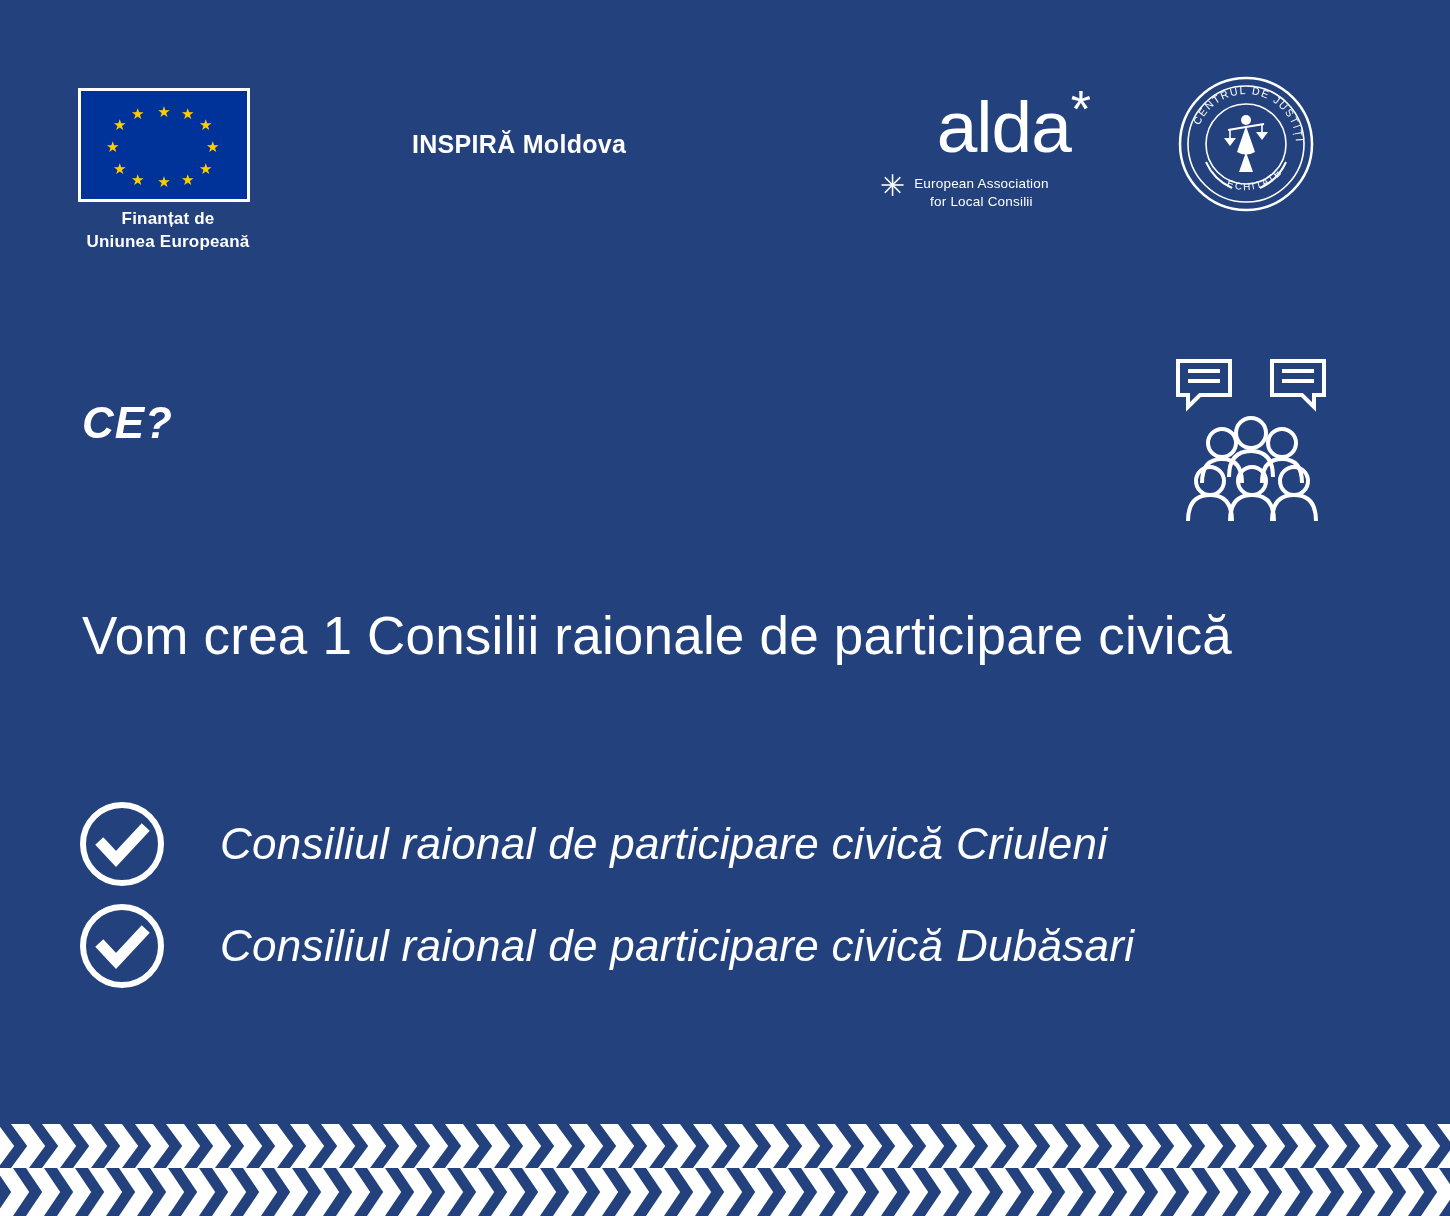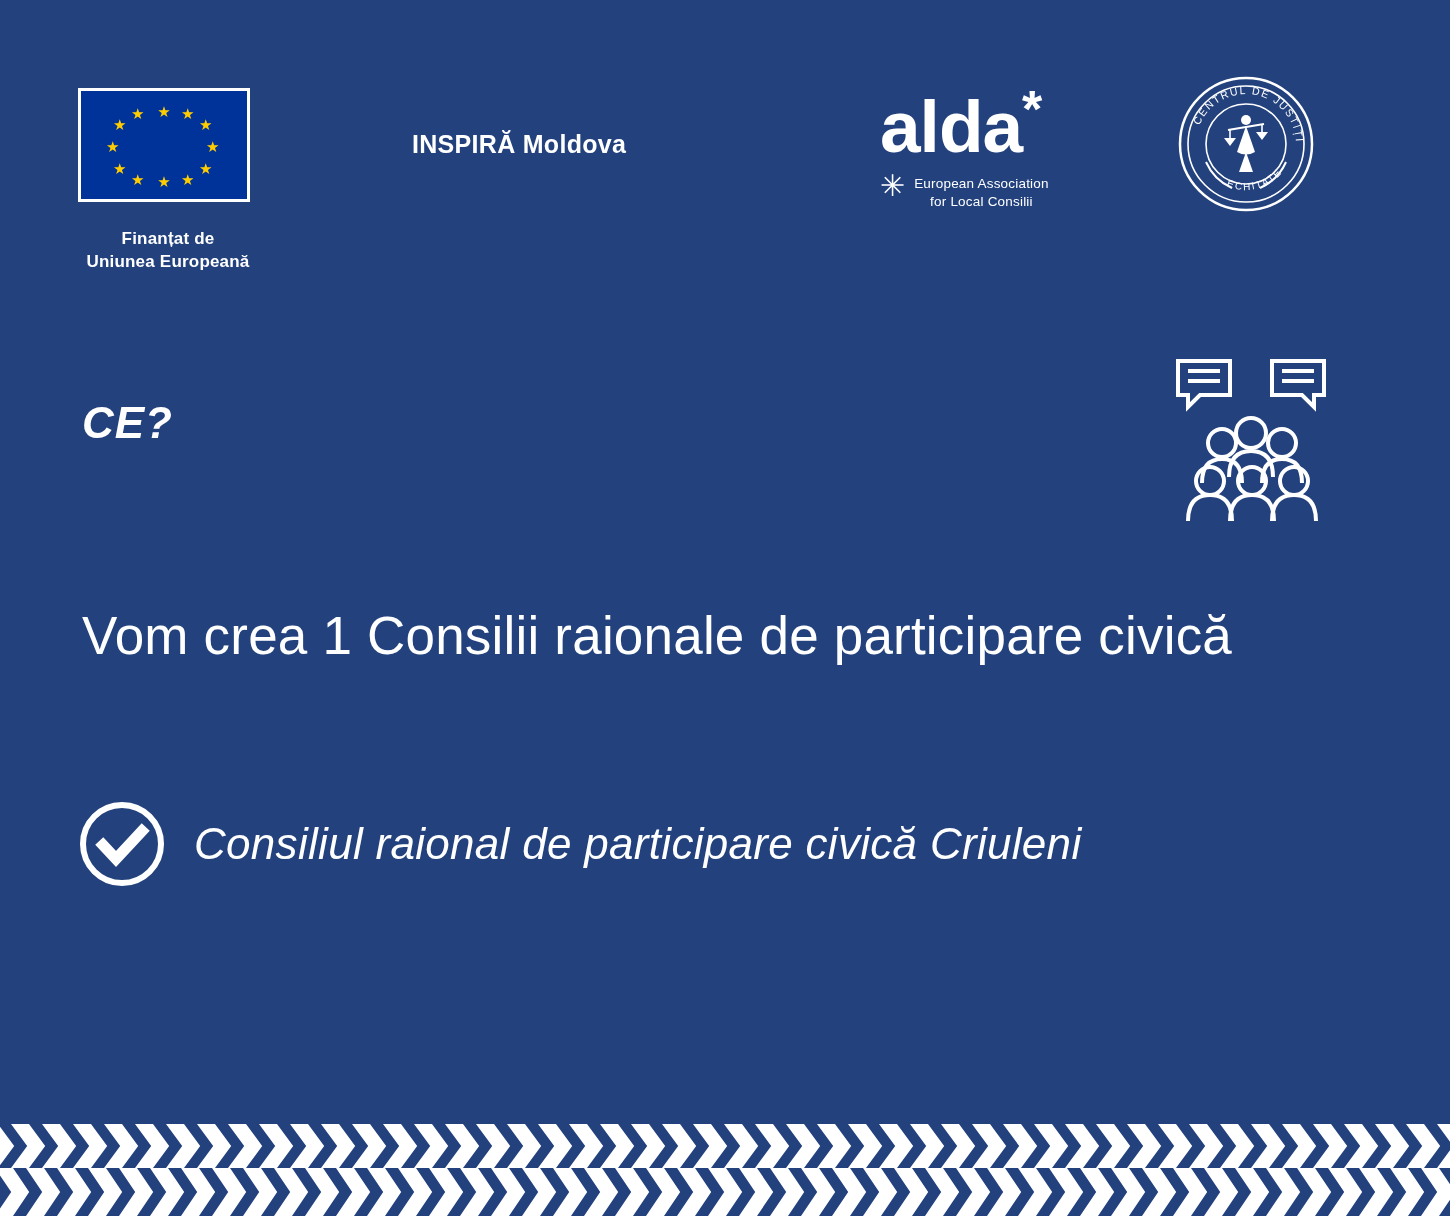--- a/index.html
+++ b/index.html
@@ -40,21 +40,21 @@
     box-sizing: border-box;
     position: relative;
   }
   .eu-star {
     position: absolute;
     color: #ffcc00;
     font-size: 15px;
     line-height: 15px;
   }
   .eu-caption {
-    margin-top: 26px;
+    margin-top: 6px;
     font-size: 17px;
     font-weight: bold;
     line-height: 1.35;
     letter-spacing: .2px;
   }
 
   .inspira {
     position: absolute;
     left: 412px;
     top: 130px;
@@ -64,23 +64,24 @@
   }
 
   .alda-block {
     position: absolute;
     left: 880px;
     top: 90px;
     width: 210px;
   }
   .alda-word {
     font-size: 73px;
-    font-weight: bold;
+    font-weight: normal;
     line-height: 73px;
     letter-spacing: -1px;
+    text-align: right;
   }
   .alda-star {
     font-size: 52px;
     vertical-align: super;
     line-height: 0;
   }
   .alda-sub {
     margin-top: 12px;
     display: flex;
     align-items: flex-start;
@@ -137,21 +138,21 @@
 
   .bullets {
     position: absolute;
     left: 78px;
     top: 800px;
     width: 1320px;
   }
   .bullet {
     display: flex;
     align-items: center;
-    gap: 28px;
+    gap: 54px;
     margin-bottom: 14px;
   }
   .check-circle {
     width: 88px;
     height: 88px;
     flex: 0 0 88px;
   }
   .bullet-text {
     font-size: 44px;
     font-style: italic;
@@ -279,20 +280,29 @@
   <div class="bullet">
     <span class="check-circle">
       <svg width="88" height="88" viewBox="0 0 88 88">
         <circle cx="44" cy="44" r="39" fill="none" stroke="#ffffff" stroke-width="6"></circle>
         <path d="M25,45 l13,14 l26,-28" fill="none" stroke="#ffffff" stroke-width="11" stroke-linecap="square" stroke-linejoin="miter"></path>
       </svg>
     </span>
     <span class="bullet-text">Consiliul raional de participare civică Criuleni</span>
   </div>
 
+  <div class="bullet">
+    <span class="check-circle">
+      <svg width="88" height="88" viewBox="0 0 88 88">
+        <circle cx="44" cy="44" r="39" fill="none" stroke="#ffffff" stroke-width="6"></circle>
+        <path d="M25,45 l13,14 l26,-28" fill="none" stroke="#ffffff" stroke-width="11" stroke-linecap="square" stroke-linejoin="miter"></path>
+      </svg>
+    </span>
+    <span class="bullet-text">Consiliul raional de participare civică Dubăsari</span>
+  </div>
 
 </div>
 
 <div class="footer-pattern">
   <svg width="1450" height="100" viewBox="0 0 1450 100" preserveAspectRatio="none">
     <g id="chev-src"></g>
 
     <g fill="#ffffff">
       
     </g>

